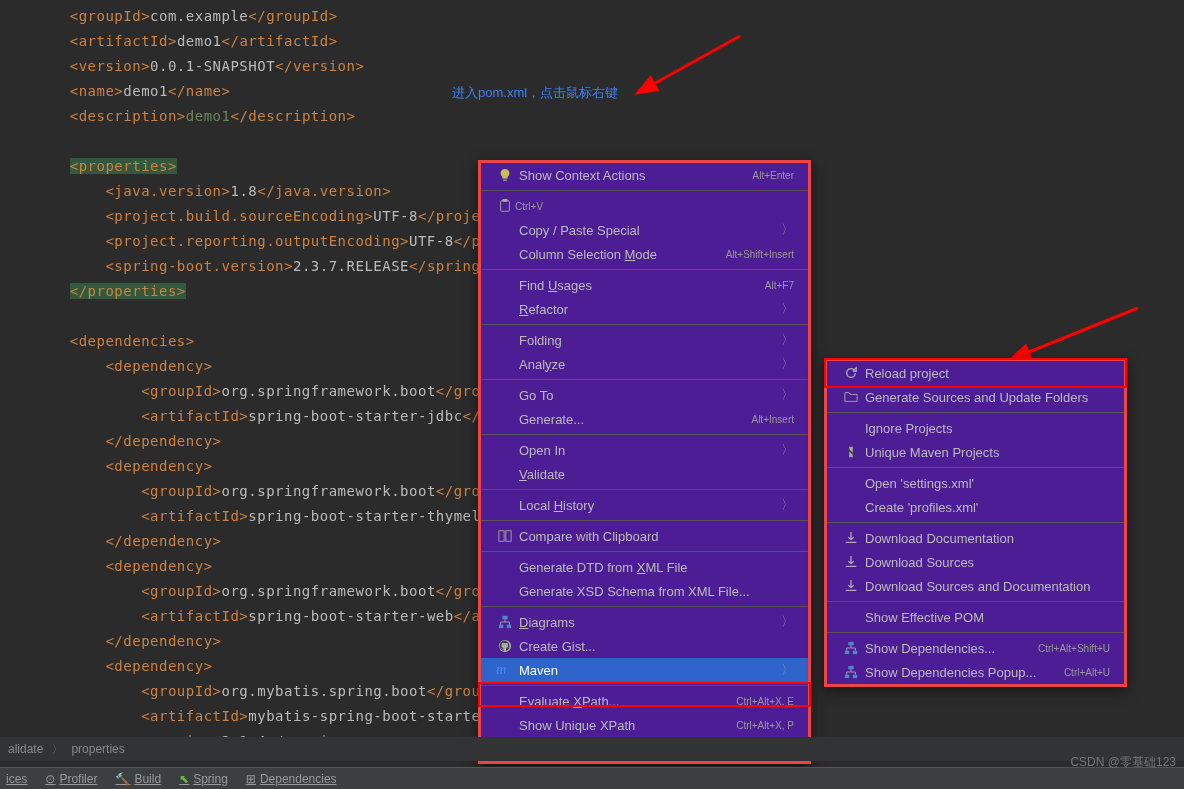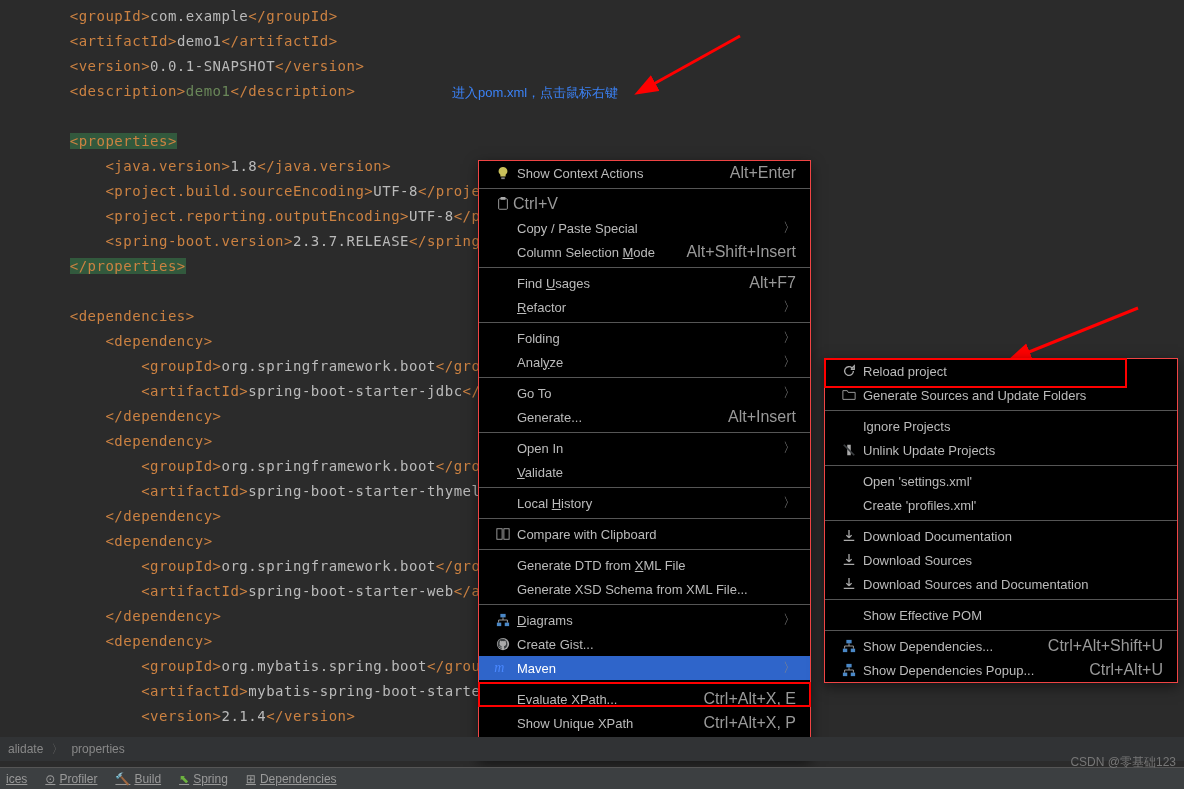--- a/index.html
+++ b/index.html
@@ -31,39 +31,39 @@
   color: #3b82f6;
   font-family: sans-serif;
   font-size: 13px;
 }
 .arrow {
   position: absolute;
   pointer-events: none;
 }
 .context-menu {
   position: absolute;
-  background: #000000;
-  border: 1px solid #ef4444;
+  background: #4c1d95;
+  border: 3px solid #ef4444;
   box-shadow: 0 4px 12px rgba(0,0,0,0.5);
   font-family: sans-serif;
   font-size: 13px;
   color: #bbbbbb;
 }
 .menu1 { left: 478px; top: 160px; width: 333px; }
-.menu2 { left: 824px; top: 358px; width: 354px; }
+.menu2 { left: 824px; top: 358px; width: 303px; }
 .menu-item {
   display: flex;
   align-items: center;
   padding: 3px 14px 3px 14px;
   height: 24px;
 }
 .menu-item.sel { background: #2f65ca; color: #fff; }
 .menu-item .icon { width: 20px; display: inline-flex; justify-content: center; color: #999; }
 .menu-item .label { flex: 1; padding-left: 4px; }
-.menu-item .shortcut { color: #999; font-size: 16px; }
+.menu-item .shortcut { color: #999; font-size: 10px; }
 .menu-item .arrow-right { color: #888; }
 .menu-sep { height: 1px; background: #555; margin: 3px 0; }
 .underline { text-decoration: underline; }
 .redbox { position: absolute; border: 2px solid #ff0000; pointer-events: none; }
 .breadcrumb {
   position: absolute;
   bottom: 28px;
   left: 0;
   right: 0;
   height: 24px;
@@ -102,20 +102,21 @@
   font-size: 12px;
 }
 </style>
 </head>
 <body>
 
 <div class="editor" id="editor">
     <div class="code-line"><span class="gutter"></span>    <span class="tag">&lt;groupId&gt;</span><span class="text">com.example</span><span class="tag">&lt;/groupId&gt;</span></div>
     <div class="code-line"><span class="gutter"></span>    <span class="tag">&lt;artifactId&gt;</span><span class="text">demo1</span><span class="tag">&lt;/artifactId&gt;</span></div>
     <div class="code-line"><span class="gutter"></span>    <span class="tag">&lt;version&gt;</span><span class="text">0.0.1-SNAPSHOT</span><span class="tag">&lt;/version&gt;</span></div>
+    <div class="code-line"><span class="gutter"></span>    <span class="tag">&lt;name&gt;</span><span class="text">demo1</span><span class="tag">&lt;/name&gt;</span></div>
     <div class="code-line"><span class="gutter"></span>    <span class="tag">&lt;description&gt;</span><span class="value">demo1</span><span class="tag">&lt;/description&gt;</span></div>
     <div class="code-line"><span class="gutter"></span></div>
     <div class="code-line"><span class="gutter"></span>    <span class="tag hl">&lt;properties&gt;</span></div>
     <div class="code-line"><span class="gutter"></span>        <span class="tag">&lt;java.version&gt;</span><span class="text">1.8</span><span class="tag">&lt;/java.version&gt;</span></div>
     <div class="code-line"><span class="gutter"></span>        <span class="tag">&lt;project.build.sourceEncoding&gt;</span><span class="text">UTF-8</span><span class="tag">&lt;/project.</span></div>
     <div class="code-line"><span class="gutter"></span>        <span class="tag">&lt;project.reporting.outputEncoding&gt;</span><span class="text">UTF-8</span><span class="tag">&lt;/proj</span></div>
     <div class="code-line"><span class="gutter"></span>        <span class="tag">&lt;spring-boot.version&gt;</span><span class="text">2.3.7.RELEASE</span><span class="tag">&lt;/spring-bo</span></div>
     <div class="code-line"><span class="gutter"></span>    <span class="tag hl">&lt;/properties&gt;</span></div>
     <div class="code-line"><span class="gutter"></span></div>
     <div class="code-line"><span class="gutter"></span>    <span class="tag">&lt;dependencies&gt;</span></div>
@@ -342,21 +343,21 @@
       <span class="icon"></span>
       <span class="label">Ignore Projects</span>
     </div>
     <div class="menu-item">
       <span class="icon">
         <svg width="14" height="14" viewBox="0 0 16 16">
           <rect x="6" y="2" width="4" height="12" fill="#AAA"></rect>
           <line x1="2" y1="2" x2="14" y2="14" stroke="#3c3f41" stroke-width="2"></line>
         </svg>
       </span>
-      <span class="label">Unlink Update Projects</span>
+      <span class="label">Unique Maven Projects</span>
     </div>
     <div class="menu-sep"></div>
     <div class="menu-item">
       <span class="icon"></span>
       <span class="label">Open 'settings.xml'</span>
     </div>
     <div class="menu-item">
       <span class="icon"></span>
       <span class="label">Create 'profiles.xml'</span>
     </div>

